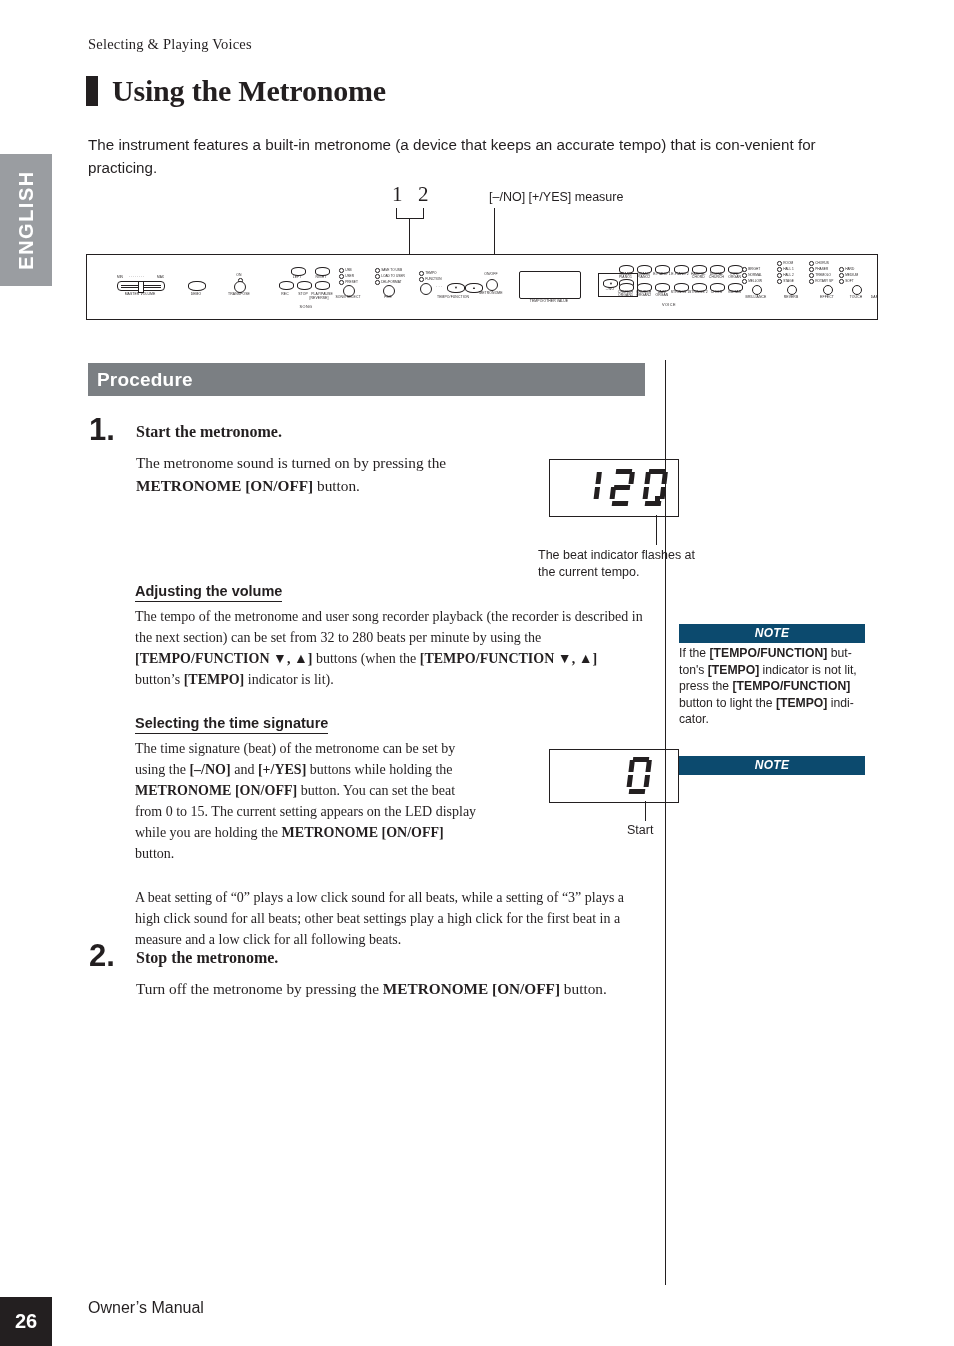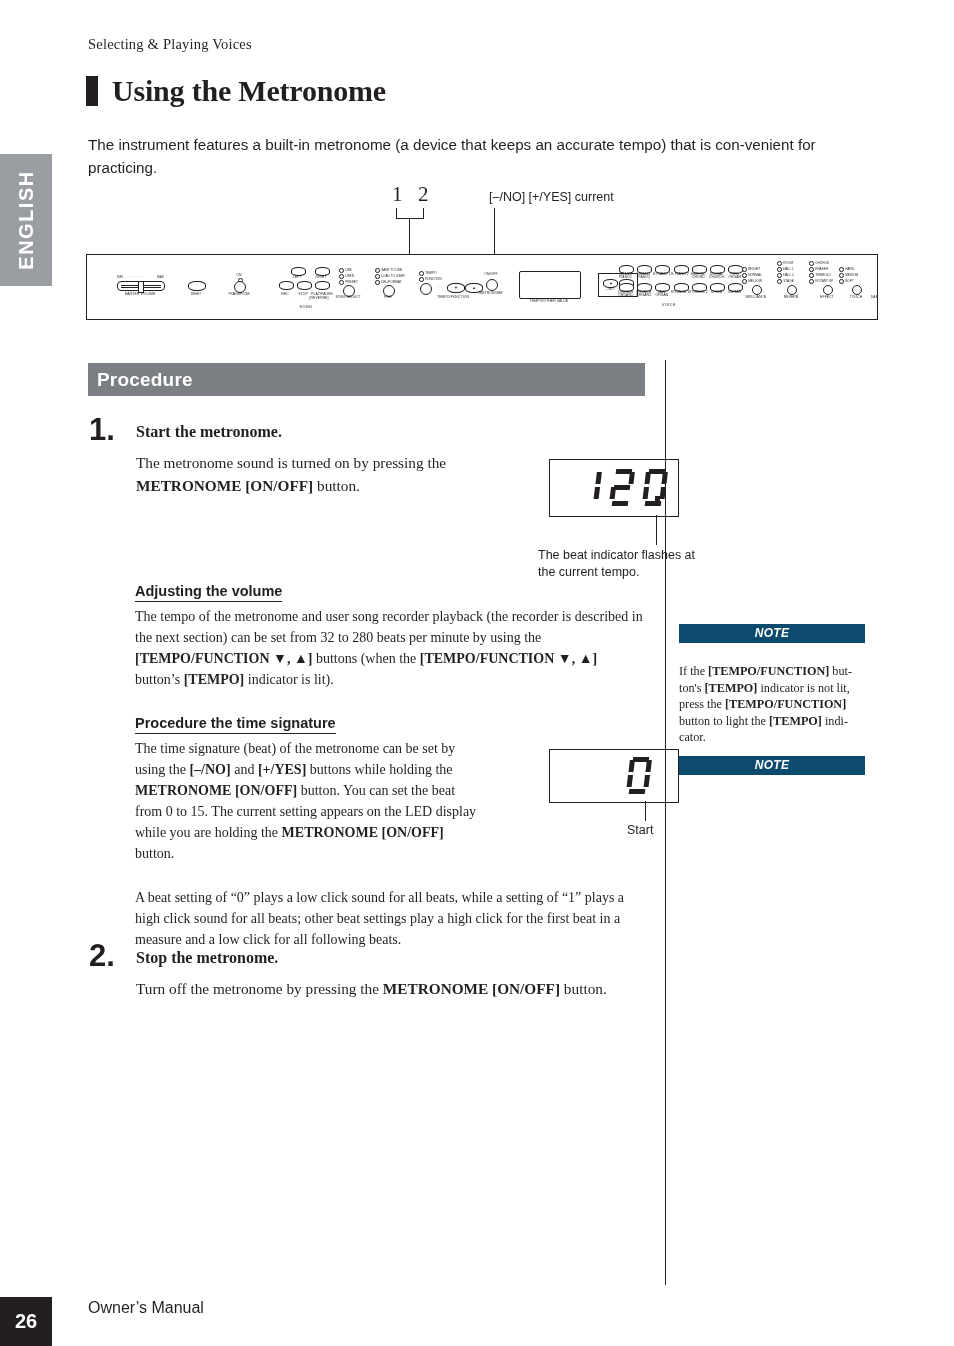--- a/index.html
+++ b/index.html
@@ -336,25 +336,25 @@
     color: #ffffff;
     font-family: "Liberation Sans", sans-serif;
     font-style: italic;
     font-weight: bold;
     font-size: 12px;
     text-align: center;
     padding: 2px 0 3px;
     letter-spacing: 0.3px;
   }
   .note-body {
-    font-family: Liberation Serif, serif;
+    font-family: Liberation Sans, sans-serif;
     font-size: 12.2px;
     line-height: 1.36;
     color: #231f20;
-    padding-top: 20px;
+    padding-top: 2px;
   }
   .note-body b { font-weight: bold; }
 
   
   .page-badge {
     position: absolute;
     left: 0;
     top: 1297px;
     width: 52px;
     height: 49px;
@@ -395,21 +395,21 @@
 <div class="panel-fig">
 
   <div class="callout-num" style="left:306px;top:0px;">1</div>
   <div class="callout-num" style="left:332px;top:0px;">2</div>
 
   <div class="lead lead-v" style="left:310px;top:26px;height:10px;"></div>
   <div class="lead lead-v" style="left:337px;top:26px;height:10px;"></div>
   <div class="lead lead-h" style="left:310px;top:36px;width:28px;"></div>
   <div class="lead lead-v" style="left:323px;top:36px;height:52px;"></div>
 
-  <div class="callout-label" style="left:403px;top:8px;">[–/NO] [+/YES] current</div>
+  <div class="callout-label" style="left:403px;top:8px;">[–/NO] [+/YES] measure</div>
   <div class="lead lead-v" style="left:408px;top:26px;height:56px;"></div>
 
   <div class="callout-label" style="left:317px;top:122px;">[TEMPO/FUNCTION ▲▼] buttons</div>
   <div class="lead lead-v" style="left:313px;top:114px;height:24px;"></div>
   <div class="lead lead-h" style="left:313px;top:137px;width:4px;"></div>
 
   <div class="panel-box">
     <div class="panel-inner">
 
       <div class="slider-scale" style="left:30px;top:20px;">MIN</div>
@@ -641,34 +641,34 @@
   </div>
   <div class="lead lead-v" style="left:107px;top:56px;height:30px;"></div>
   <div class="fig-caption" style="left:-11px;top:88px;width:165px;">The beat indicator flashes at the current tempo.</div>
 </div>
 
 <div class="sub-head" style="left:135px;top:583px;">Adjusting the volume</div>
 <div class="para" style="left:135px;top:606px;width:510px;">
   The tempo of the metronome and user song recorder playback (the recorder is described in the next section) can be set from 32 to 280 beats per minute by using the <b>[TEMPO/FUNCTION ▼, ▲]</b> buttons (when the <b>[TEMPO/FUNCTION ▼, ▲]</b> button’s <b>[TEMPO]</b> indicator is lit).
 </div>
 
-<div class="sub-head" style="left:135px;top:715px;">Procedure the time signature</div>
+<div class="sub-head" style="left:135px;top:715px;">Selecting the time signature</div>
 <div class="para" style="left:135px;top:738px;width:350px;">
   The time signature (beat) of the metronome can be set by using the <b>[–/NO]</b> and <b>[+/YES]</b> buttons while holding the <b>METRONOME [ON/OFF]</b> button. You can set the beat from 0 to 15. The current setting appears on the LED display while you are holding the <b>METRONOME [ON/OFF]</b> button.
 </div>
 
 <div class="led-fig" style="left:501px;top:749px;">
   <div class="led-screen" style="width:128px;height:52px;">
     <div id="beat-digits" style="position:absolute;left:78px;top:7px;"><span class="seg-digit" style="width: 22px; height: 37px; margin-right: 11px; transform: skewX(-7deg);"><i style="left: 3px; top: 0px; width: 16px; height: 5px;"></i><i style="left: 17px; top: 3px; width: 5px; height: 11.5px;"></i><i style="left: 17px; top: 18px; width: 5px; height: 11.5px;"></i><i style="left: 3px; top: 32px; width: 16px; height: 5px;"></i><i style="left: 0px; top: 18px; width: 5px; height: 11.5px;"></i><i style="left: 0px; top: 3px; width: 5px; height: 11.5px;"></i></span></div>
   </div>
   <div class="lead lead-v" style="left:96px;top:52px;height:20px;"></div>
   <div class="fig-caption" style="left:78px;top:73px;">Start</div>
 </div>
 
-<div class="para" style="left:135px;top:887px;width:510px;">A beat setting of “0” plays a low click sound for all beats, while a setting of “1” plays a high click sound for all beats; other beat settings play a high click for the first beat in a measure and a low click for all following beats.</div>
+<div class="para" style="left:135px;top:887px;width:510px;">A beat setting of “0” plays a low click sound for all beats, while a setting of “3” plays a high click sound for all beats; other beat settings play a high click for the first beat in a measure and a low click for all following beats.</div>
 
 <div class="step-num" style="left:89px;top:940px;">2.</div>
 <div class="step-title" style="left:136px;top:950px;">Stop the metronome.</div>
 <div class="step-body" style="left:136px;top:978px;width:520px;">
   Turn off the metronome by pressing the <b>METRONOME [ON/OFF]</b> button.
 </div>
 
 <div class="divider"></div>
 
 <div class="note" style="left:679px;top:624px;">

